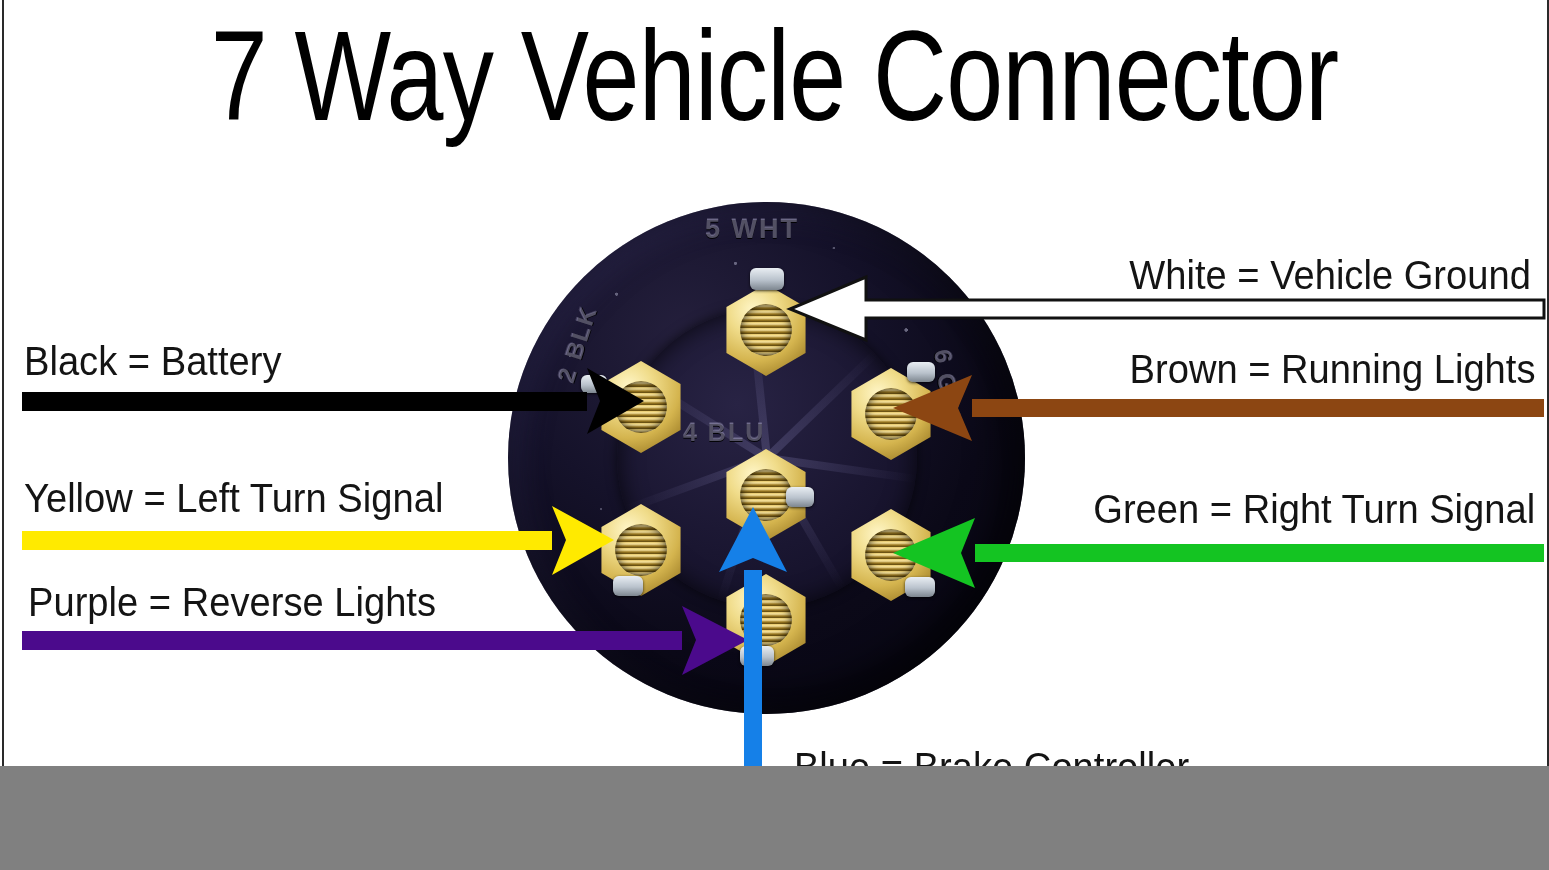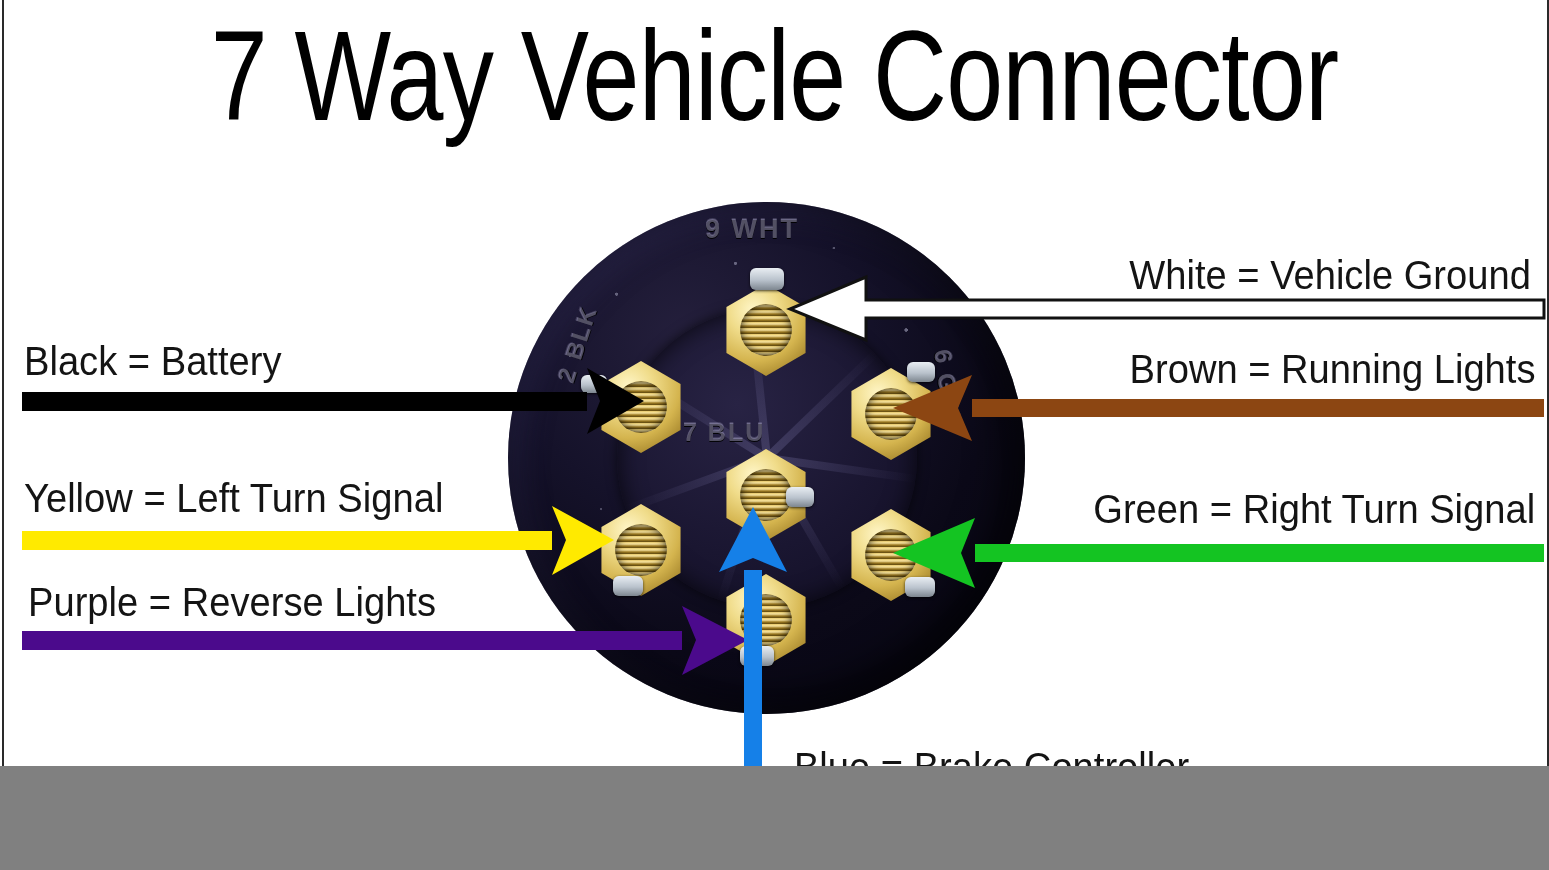--- a/index.html
+++ b/index.html
@@ -181,22 +181,22 @@
     <div class="conn-hub"></div>
 
     <div class="conn-rib" style="transform:rotate(18deg)"></div>
     <div class="conn-rib" style="transform:rotate(70deg)"></div>
     <div class="conn-rib" style="transform:rotate(122deg)"></div>
     <div class="conn-rib" style="transform:rotate(174deg)"></div>
     <div class="conn-rib" style="transform:rotate(226deg)"></div>
     <div class="conn-rib" style="transform:rotate(278deg)"></div>
     <div class="conn-rib" style="transform:rotate(330deg)"></div>
 
-    <div class="molded" style="left:197px; top:12px;">9 WHT</div>
-    <div class="molded" style="left:175px; top:216px; font-size:25px;">7 BLU</div>
+    <div class="molded" style="left:197px; top:12px;">5 WHT</div>
+    <div class="molded" style="left:175px; top:216px; font-size:25px;">4 BLU</div>
     <div class="molded" style="left:398px; top:175px; transform:rotate(82deg); font-size:24px;">6 GRN</div>
     <div class="molded" style="left:30px; top:128px; transform:rotate(-72deg); font-size:24px;">2 BLK</div>
 
     <div class="terminal" style="left:258px; top:128px;">
       <div class="nut"></div>
       <div class="nut-hole"></div>
       <div class="nut-screw" style="left:30px; top:-16px;"></div>
     </div>
 
     <div class="terminal" style="left:133px; top:205px;">

